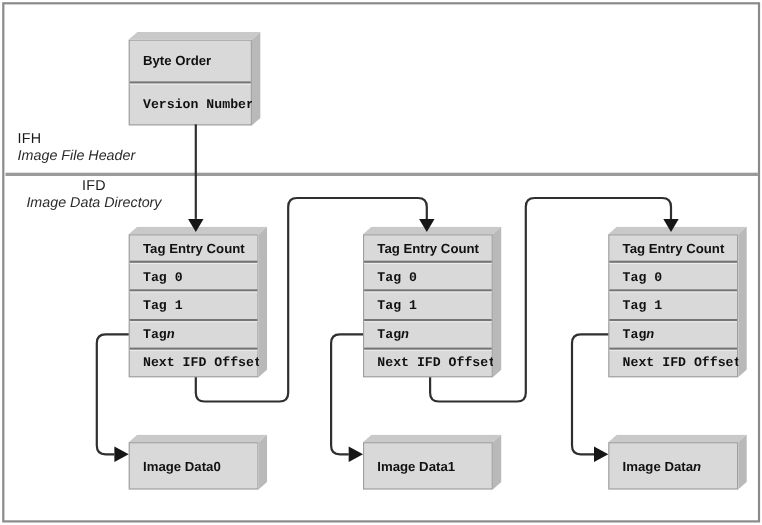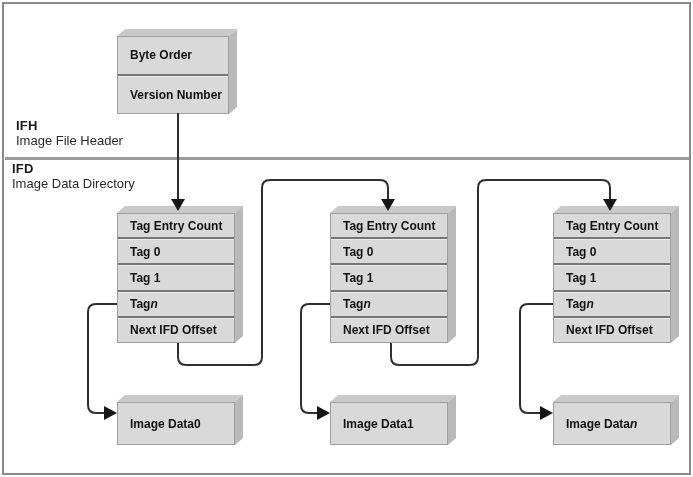--- a/index.html
+++ b/index.html
@@ -10,22 +10,22 @@
   }
   .frame {
     position:absolute; inset:2px;
     border:2px solid #8a8a8a;
   }
   .divider {
     position:absolute; left:5px; width:684px; top:157px; height:3px;
     background:#9a9a9a; z-index:1;
   }
   .seclabel { position:absolute; z-index:2; color:#1a1a1a; }
-  .seclabel .abbr { font-weight:bold; font-size:13px; letter-spacing:0.2px; }
-  .seclabel .name { font-size:13px; color:#2a2a2a; }
+  .seclabel .abbr { font-weight:normal; font-size:13px; letter-spacing:0.2px; }
+  .seclabel .name { font-style:italic; font-size:13px; color:#2a2a2a; }
 
   
   .box3d {
     position:absolute; z-index:3;
     background:#d9d9d9;
     border:1px solid #9e9e9e;
     box-sizing:border-box;
     display:flex; flex-direction:column;justify-content:flex-end;
   }
   .box3d::before { 
@@ -38,40 +38,40 @@
     width:8px; height:calc(100% + 9px); background:#b9b9b9;
     clip-path:polygon(0 7px, 100% 0, 100% calc(100% - 7px), 0 100%);
   }
   .box3d .row {
     flex:1; display:flex; align-items:center;
     padding-left:12px;
     border-bottom:2px solid #757575;
     font-size:12px; font-weight:bold; color:#111;
     white-space:nowrap;
   }
-  .box3d .row + .row { border-top:1px solid #ececec; }
+  .box3d .row + .row { border-top:1px solid #ececec;font-family:Liberation Mono, monospace; }
   .box3d .row:last-child { border-bottom:none; }
   .var-italic { font-style:italic; }
 
   svg.wires { position:absolute; left:0; top:0; z-index:5; pointer-events:none; }
   svg.wires path { fill:none; stroke:#2f2f2f; stroke-width:2; }
   svg.wires polygon { fill:#161616; stroke:none; }
 </style>
 </head>
 <body>
 
 <div id="canvas">
   <div class="frame"></div>
 
   <div class="seclabel" style="left:16px;top:118px;">
     <div class="abbr">IFH</div>
     <div class="name">Image File Header</div>
   </div>
   <div class="divider"></div>
-  <div class="seclabel" style="left:12px;top:161px;">
+  <div class="seclabel" style="left:24px;top:161px;text-align:center;">
     <div class="abbr">IFD</div>
     <div class="name">Image Data Directory</div>
   </div>
 
   <div class="box3d" style="left:117px;top:36px;width:112px;height:78px;">
     <div class="row">
       <span>Byte Order</span>
     </div>
     <div class="row">
       <span>Version Number</span>

